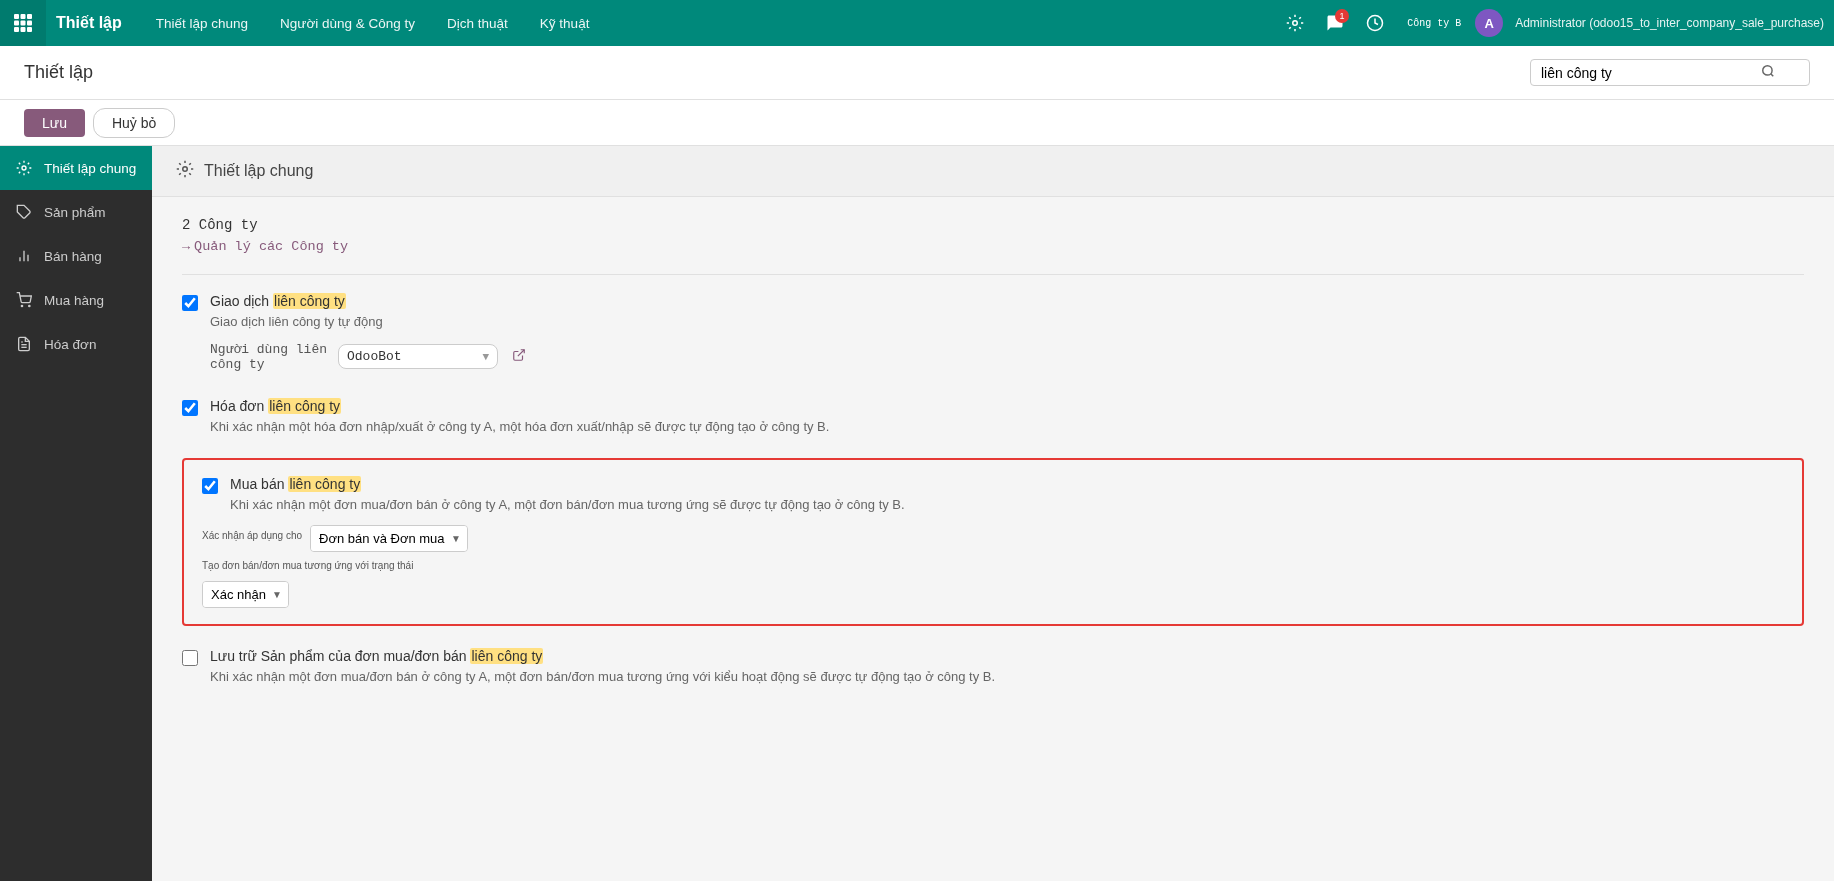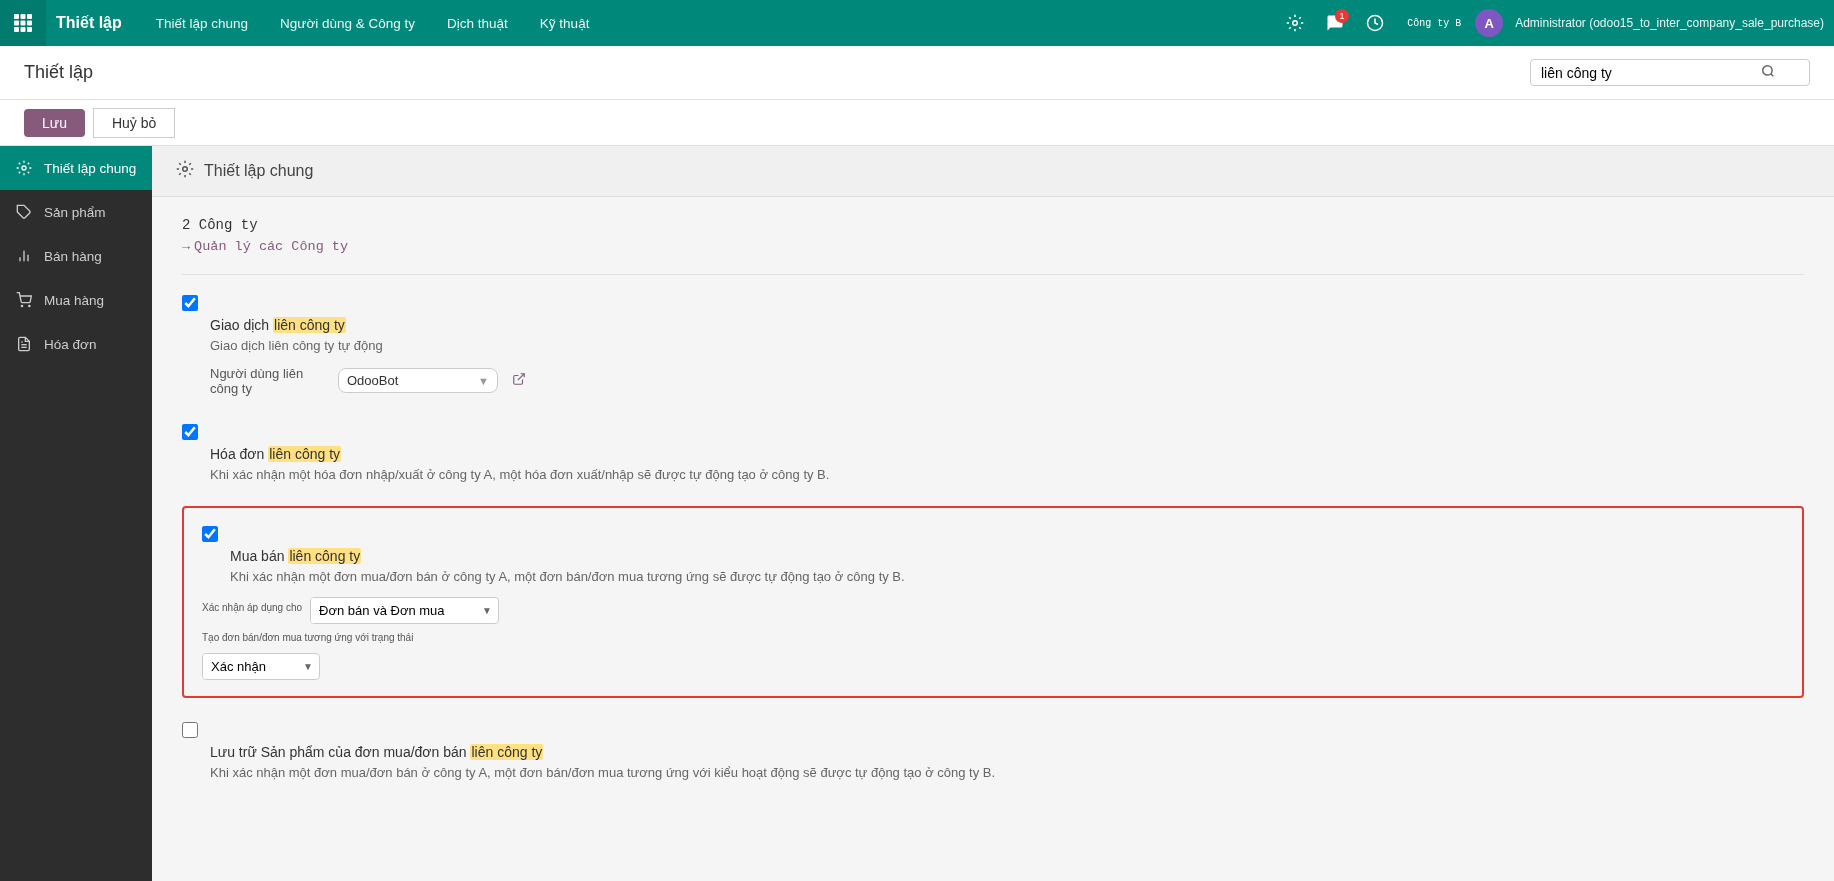--- a/index.html
+++ b/index.html
@@ -152,21 +152,21 @@
       border-radius: 4px;
       padding: 6px 18px;
       font-size: 14px;
       cursor: pointer;
       font-weight: 500;
     }
     .btn-cancel {
       background: white;
       color: #333;
       border: 1px solid #ccc;
-      border-radius: 0;
+      border-radius: 12px;
       padding: 6px 18px;
       font-size: 14px;
       cursor: pointer;
     }
 
     
     .layout {
       display: flex;
       margin-top: 146px;
     }
@@ -259,21 +259,21 @@
       align-items: flex-start;
       gap: 12px;
       margin-bottom: 22px;
     }
     .setting-checkbox {
       margin-top: 2px;
       width: 16px; height: 16px;
       cursor: pointer;
       flex-shrink: 0;
     }
-    .setting-content { flex: 1; margin-top: 24px; }
+    .setting-content { flex: 1; }
     .setting-title {
       font-size: 14px;
       font-weight: 500;
       color: #333;
       margin-bottom: 3px;
     }
     .setting-desc {
       font-size: 13px;
       color: #666;
       line-height: 1.5;
@@ -303,21 +303,20 @@
     }
 
     
     .dropdown-wrapper {
       display: inline-flex;
       align-items: center;
       border: 1px solid #ccc;
       border-radius: 4px;
       background: white;
       overflow: hidden;
-      gap: 31px;
     }
     .dropdown-select {
       border: none;
       outline: none;
       padding: 5px 8px;
       font-size: 13px;
       background: white;
       cursor: pointer;
       appearance: none;
       -webkit-appearance: none;
@@ -331,20 +330,21 @@
       margin-right: 6px;
     }
 
     
     .user-row {
       display: flex;
       align-items: center;
       gap: 8px;
       margin-top: 10px;
       margin-bottom: 4px;
+      font-family: Liberation Mono, monospace;
     }
     .user-row-label {
       font-size: 13px;
       color: #555;
       min-width: 120px;
     }
     .user-select-wrapper {
       display: flex;
       align-items: center;
       border: 1px solid #ccc;

